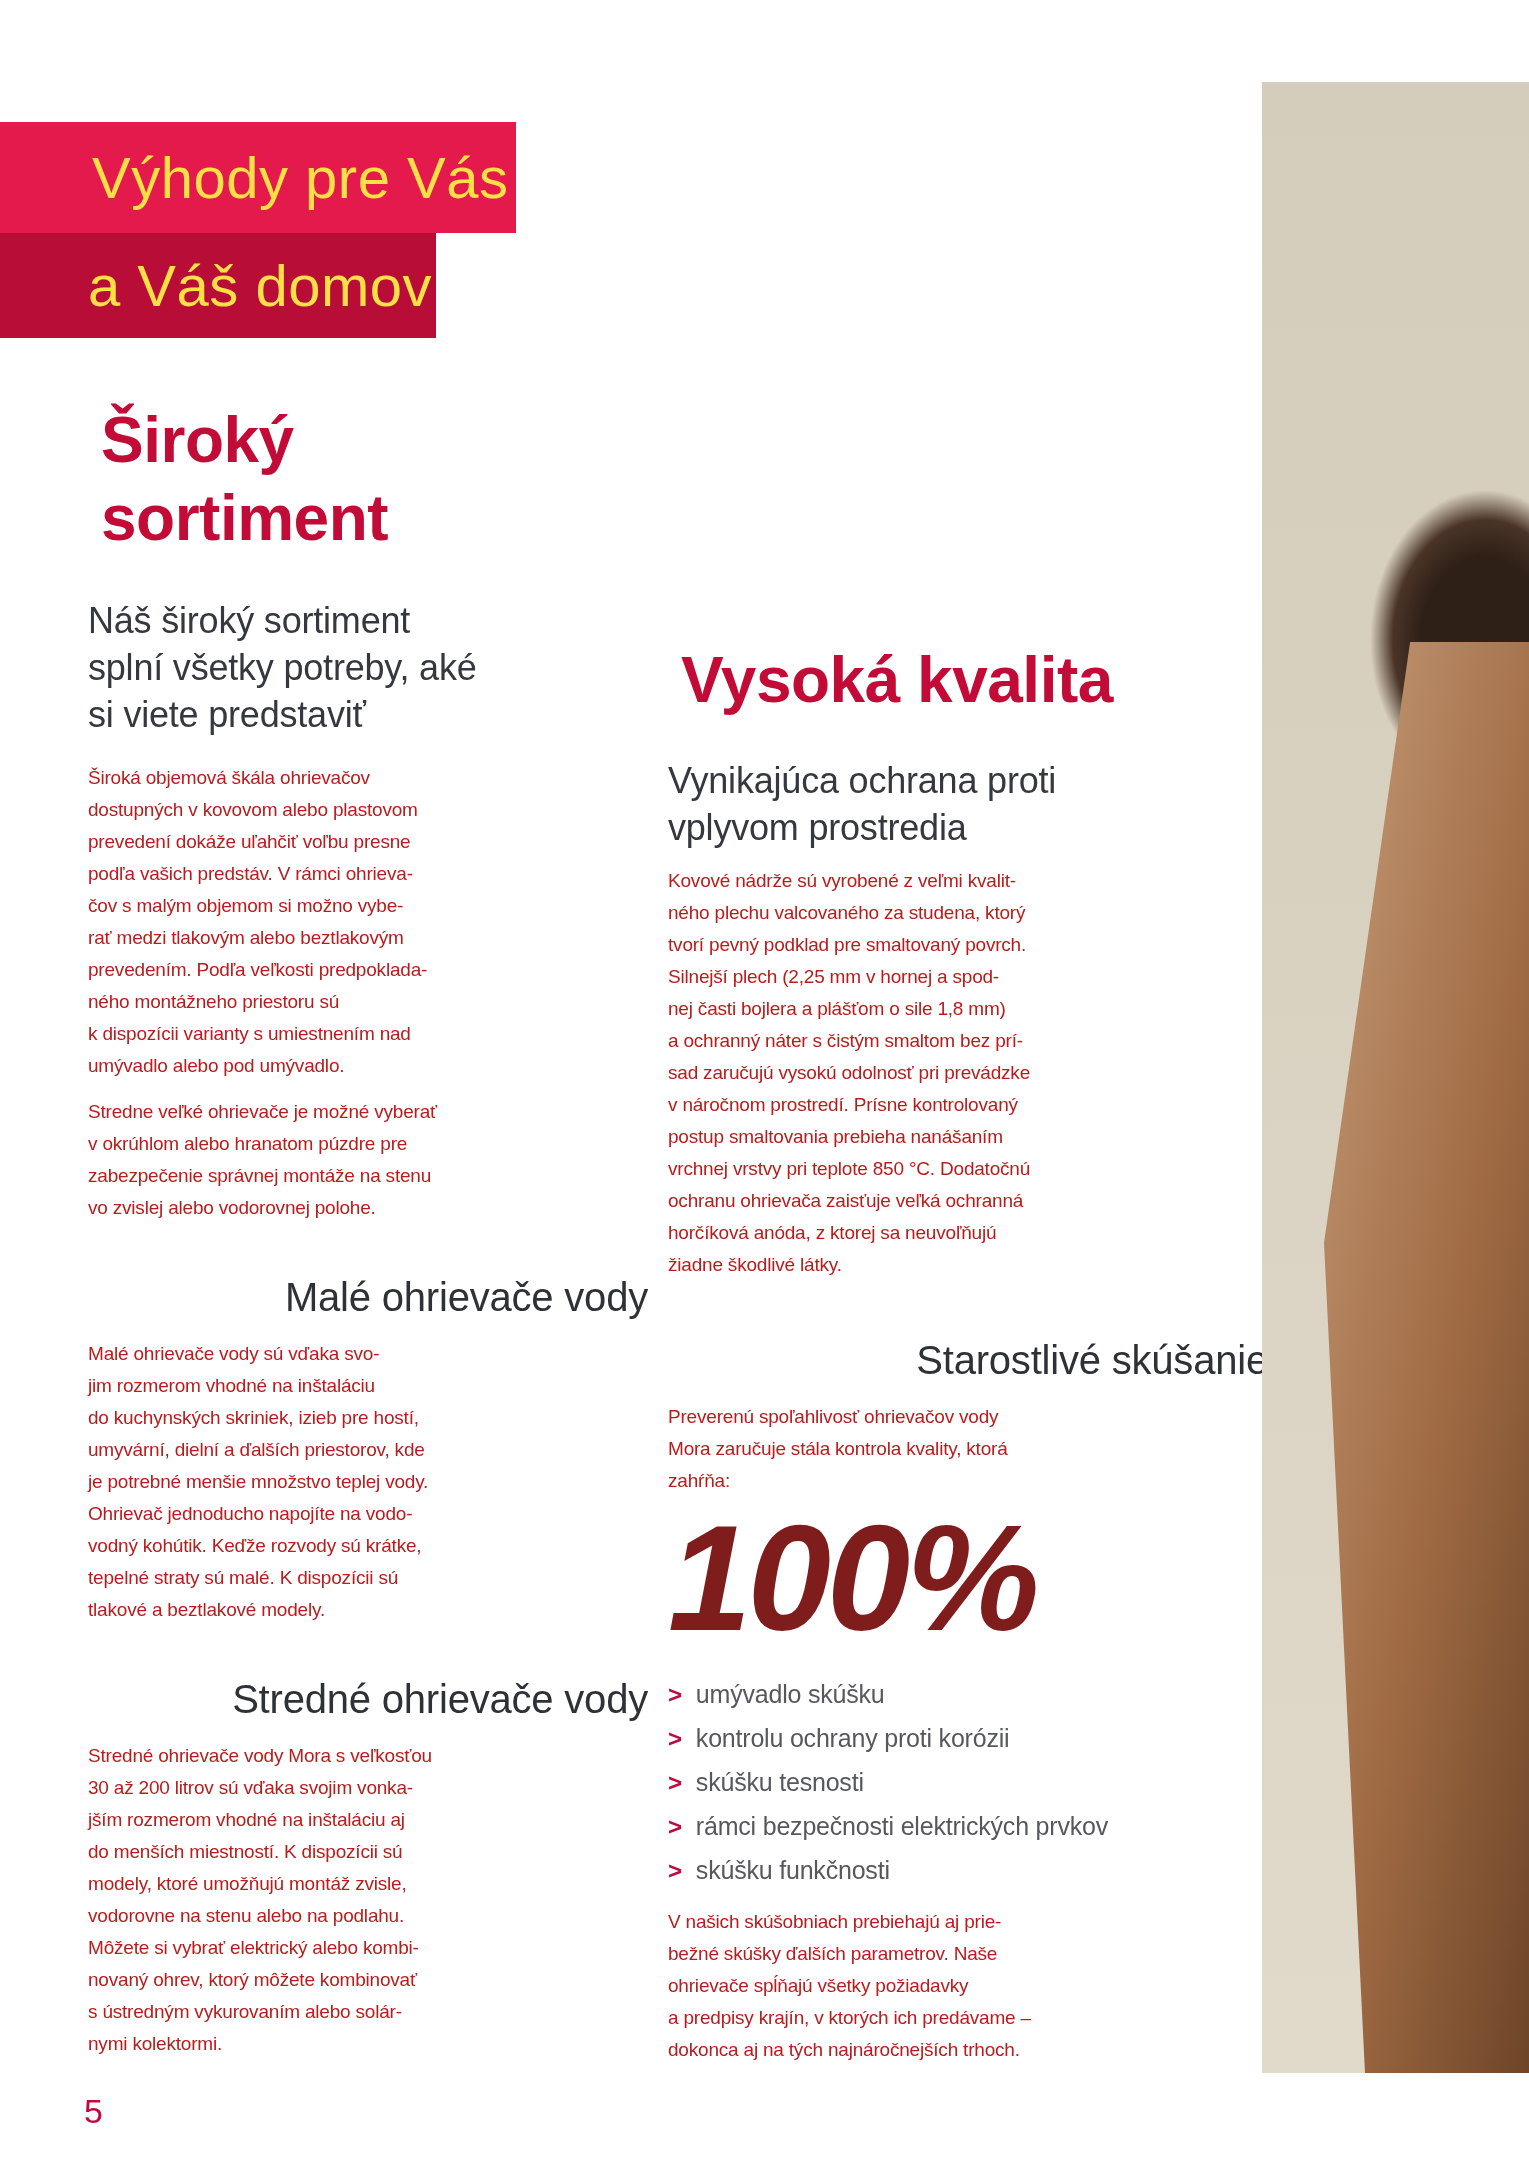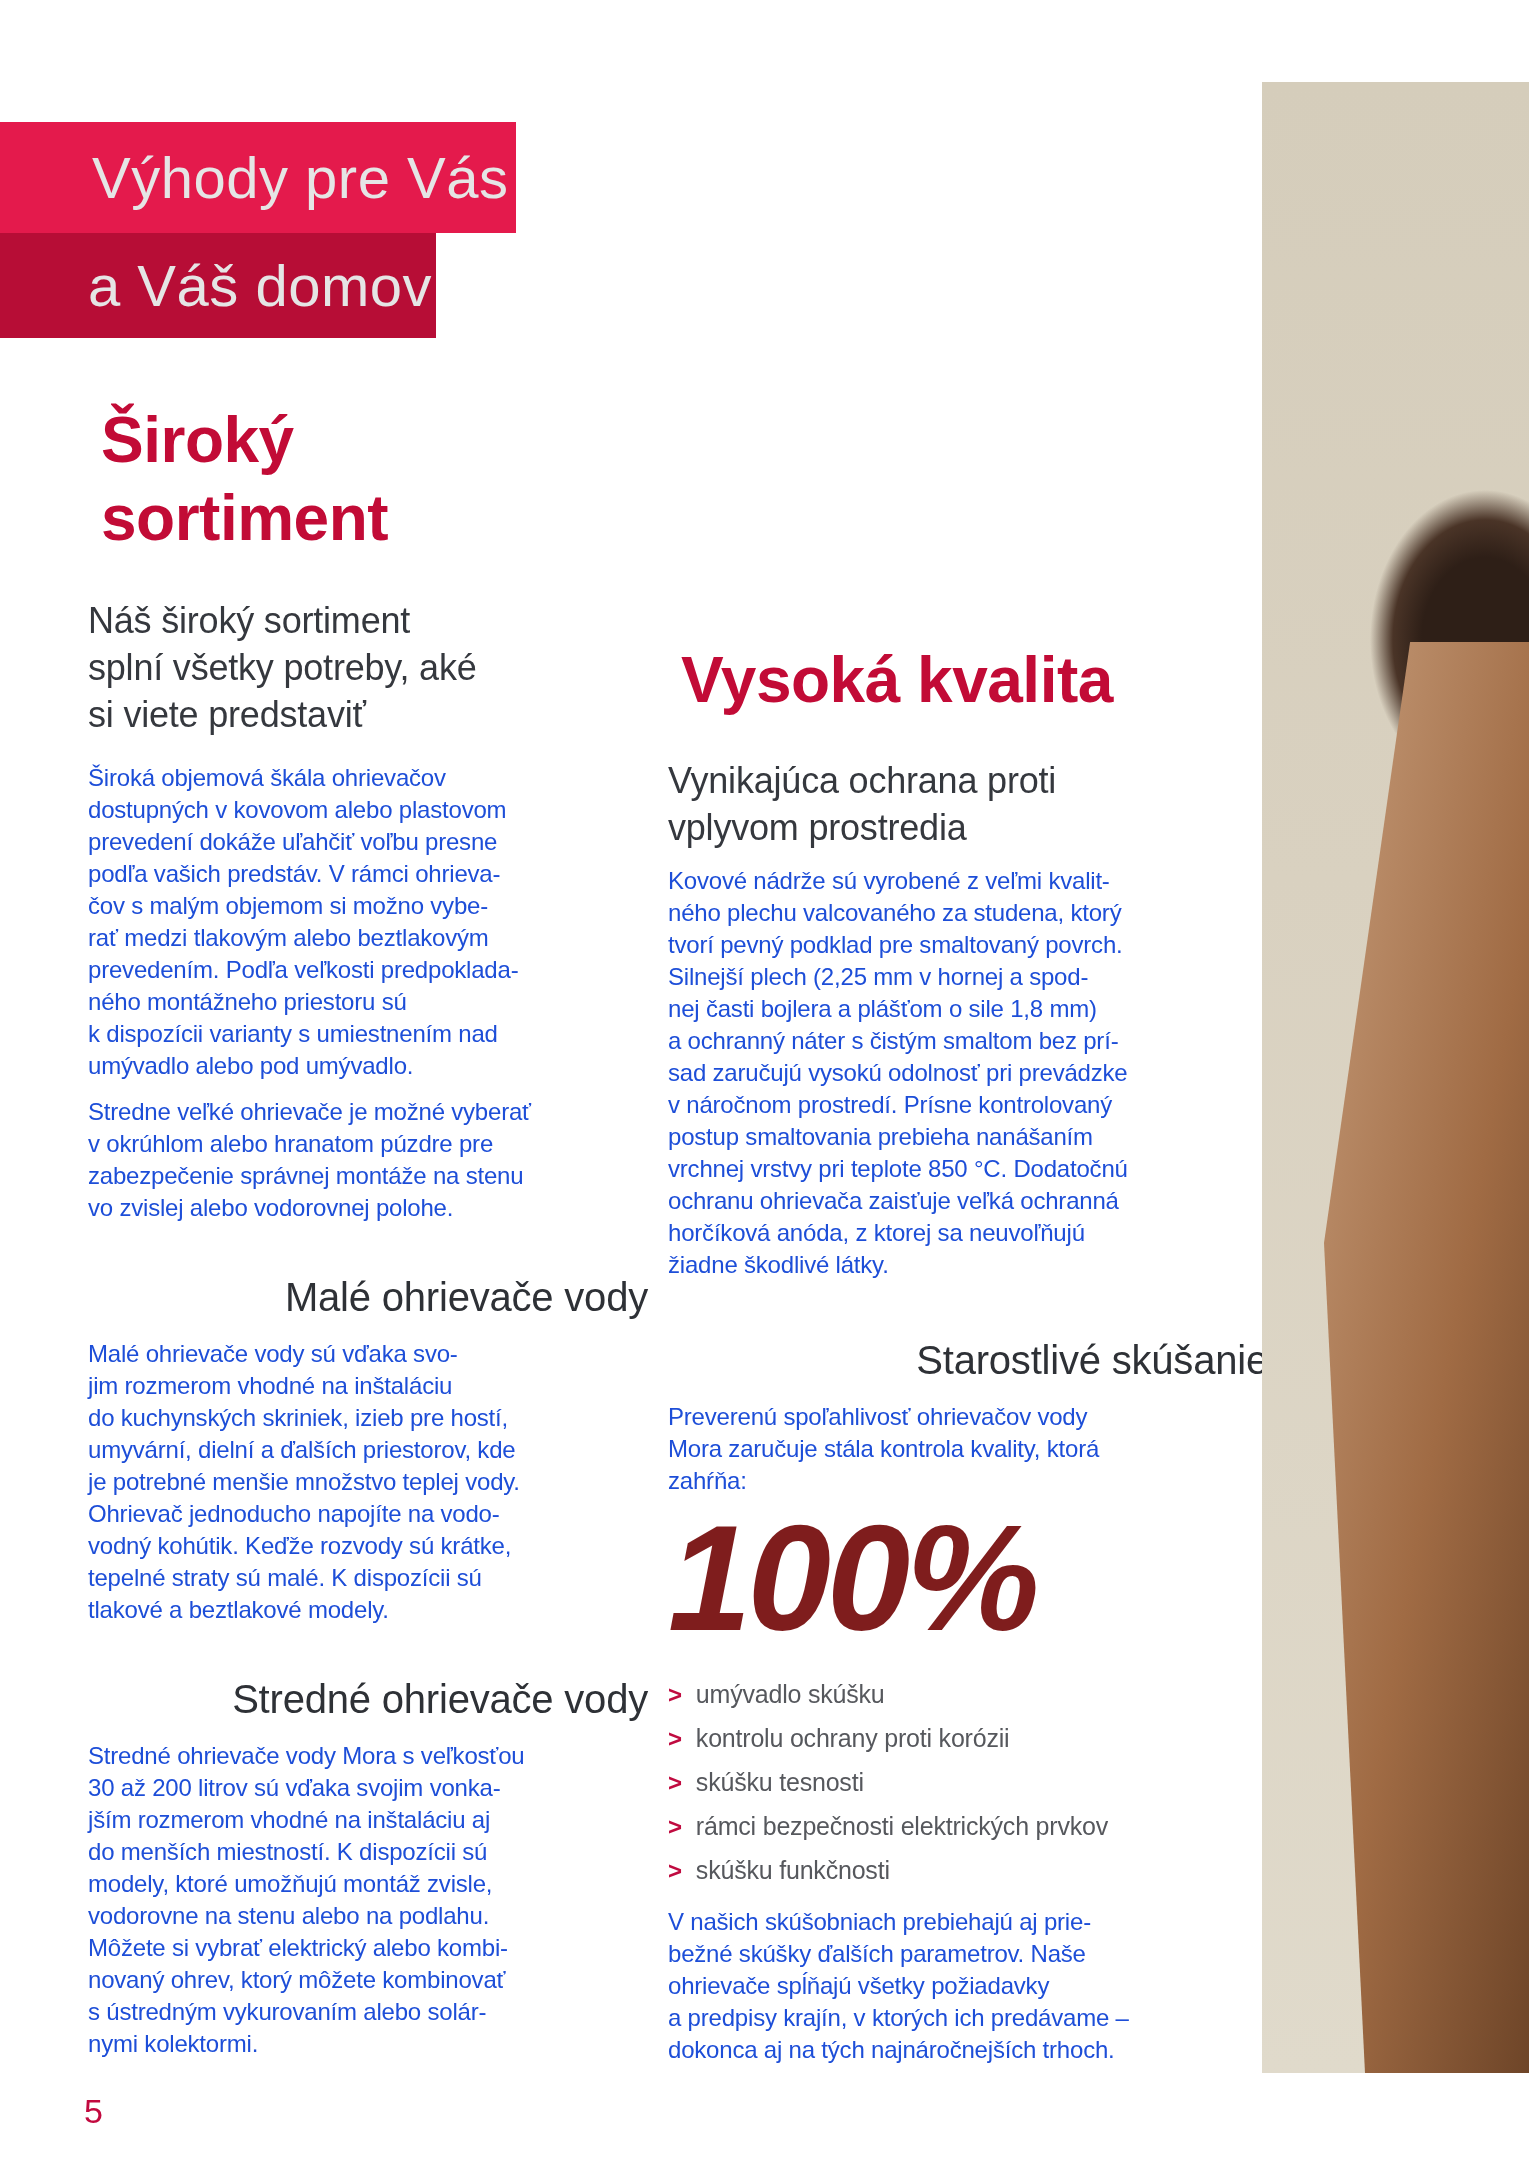--- a/index.html
+++ b/index.html
@@ -6,31 +6,31 @@
   .page{
     position:relative;
     width:1529px;height:2160px;
     background:#ffffff;
     overflow:hidden;
     font-family:"Liberation Sans", sans-serif;
     -webkit-font-smoothing:antialiased;
   }
   
   .banner{position:absolute;left:0;top:122px;}
-  .banner-line{display:flex;align-items:center;color:#e5e5e5;font-weight:300;font-size:58px;letter-spacing:0.5px;}
+  .banner-line{display:flex;align-items:center;color:#fde047;font-weight:300;font-size:58px;letter-spacing:0.5px;}
   .banner-line1{width:516px;height:111px;background:#e41a4c;padding-left:92px;box-sizing:border-box;}
   .banner-line2{width:436px;height:105px;background:#b70d36;padding-left:88px;box-sizing:border-box;}
   
   .col{position:absolute;}
   .col-left{left:88px;top:388px;width:560px;}
   .col-right{left:668px;top:628px;width:600px;}
   .h1{font-size:64px;line-height:78px;font-weight:700;color:#c20b36;white-space:pre-line;margin:13px;letter-spacing:-0.5px;}
   .lead{font-size:36px;line-height:47px;font-weight:400;color:#35383e;white-space:pre-line;margin:40px 0 0 0;letter-spacing:-0.2px;}
   .col-right .lead{margin-top:38px;}
-  .body-text{font-size:24px;line-height:32px;font-weight:400;color:#1d4ed8;white-space:pre-line;margin:24px 0 0 0;letter-spacing:-0.2px;}
+  .body-text{font-size:19px;line-height:32px;font-weight:400;color:#b91c1c;white-space:pre-line;margin:24px 0 0 0;letter-spacing:-0.2px;}
   .body-text.tight{margin-top:14px;}
   .h3{font-size:40px;line-height:46px;font-weight:400;color:#2e3136;margin:50px 0 0 0;letter-spacing:-0.2px;text-align:right;}
   .h3 + .body-text{margin-top:18px;}
   .col-right .h3{margin-top:56px;}
   .intro{margin-top:22px;}
   .stat{font-size:150px;line-height:150px;font-weight:700;font-style:italic;color:#7f1d1d;margin:6px 0 0 0;letter-spacing:-4px;}
   .bullets{list-style:none;margin:26px 0 0 0;padding:0;}
   .bullets li{display:flex;align-items:baseline;font-size:25px;line-height:30px;color:#56585d;margin-bottom:13px;letter-spacing:-0.2px;}
   .bullets .chev{color:#c00b40;font-weight:700;margin-right:14px;font-size:24px;}
   .outro{margin-top:20px;}

